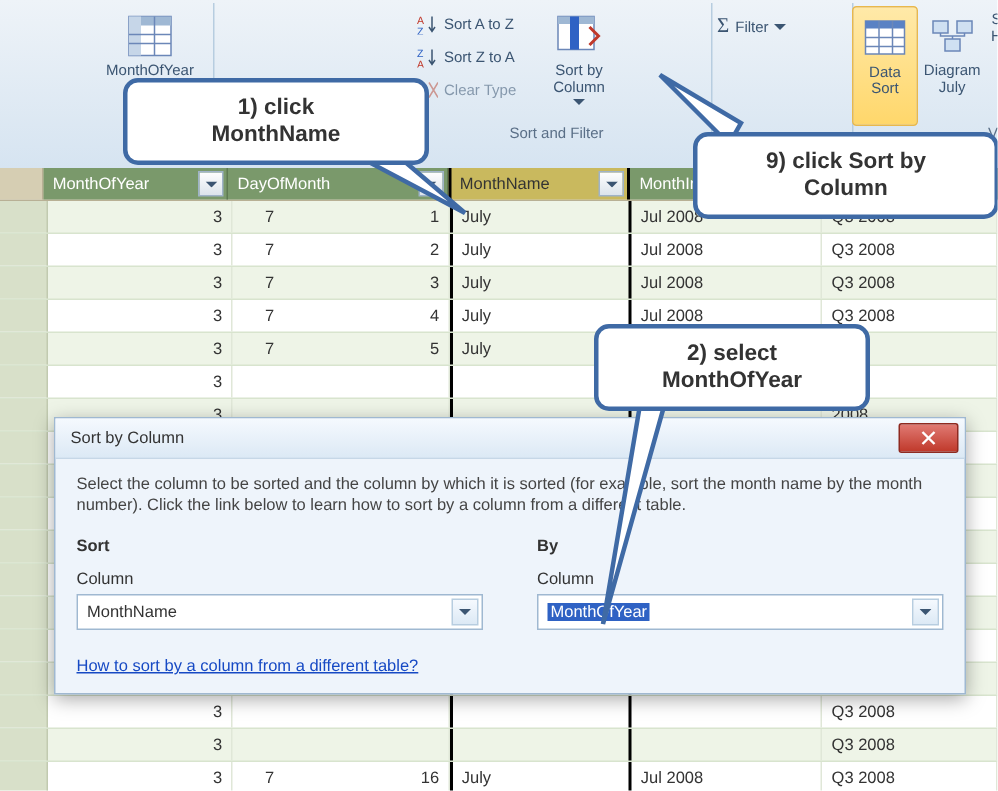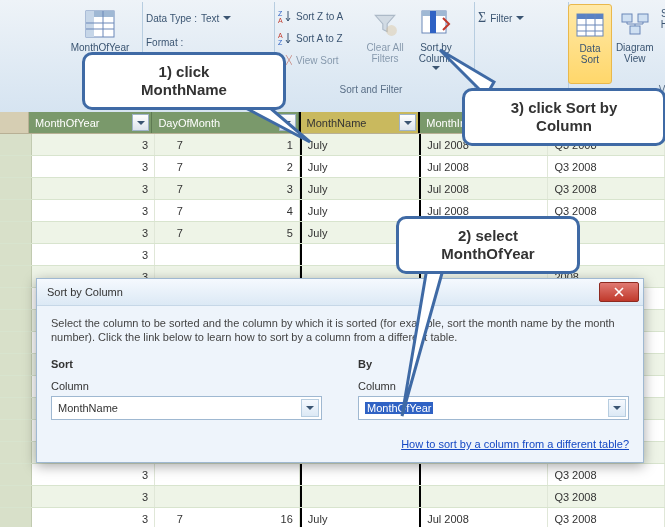--- a/index.html
+++ b/index.html
@@ -34,21 +34,21 @@
 .closex{width:38px;height:18px;background:linear-gradient(#e07a73,#c0392b);border:1px solid #8e2a20;border-radius:2px;display:flex;align-items:center;justify-content:center;color:#fff;font-weight:bold;font-size:10px}
 .dlg-body{padding:10px 14px 12px 14px}
 .dlg-txt{color:#444;line-height:14px}
 .dlg-cols{display:flex;gap:36px;margin-top:14px}
 .dlg-col{flex:1}
 .dlg-col .h{font-weight:bold;margin-bottom:10px}
 .dlg-col .l{margin-bottom:4px}
 .combo{height:22px;border:1px solid #9fb8d1;background:#fff;display:flex;align-items:center;justify-content:space-between;padding:0 2px 0 6px}
 .combo .dd{width:16px;height:16px;display:flex;align-items:center;justify-content:center;background:linear-gradient(#f5f9fe,#dce9f5);border:1px solid #b7cde0}
 .combo .selval{background:#2f62c4;color:#fff;padding:0 2px}
-.dlg-foot{display:flex;align-items:center;justify-content:flex-end;margin-top:18px}
+.dlg-foot{display:flex;align-items:center;justify-content:flex-start;margin-top:18px}
 .link{color:#1649c4;text-decoration:underline}
 .btn{min-width:74px;height:23px;background:linear-gradient(#fefefe,#e3ebf3);border:1px solid #9fb8d1;border-radius:3px;display:inline-flex;align-items:center;justify-content:center;margin-left:8px}
 .btn.def{border-color:#3f6aa5;box-shadow:0 0 0 1px #88b2e4 inset}
 </style>
 </head>
 <body>
 
 <div class="ribbon">
 
 
@@ -61,72 +61,48 @@
             <rect x="1" y="1" width="8" height="26" fill="#c6d6e8"></rect>
             <line x1="1" y1="13" x2="29" y2="13" stroke="#6b87b8"></line>
             <line x1="1" y1="19" x2="29" y2="19" stroke="#6b87b8"></line>
             <line x1="18" y1="1" x2="18" y2="27" stroke="#6b87b8"></line>
           </svg>
       </span>
       <span class="lbl">MonthOfYear</span>
     </div>
   </div>
 
-  <div class="rgroup" style="left:136px;width:126px">
-    <div style="display:flex;flex-direction:column;gap:4px;padding-top:4px">
-      <div class="smbtn">
-        <span>Data Type :</span>
-        <span>Text</span>
-        <svg width="8" height="4">
-            <path d="M0 0h8L4 4z" fill="#3b5572"></path>
-          </svg>
-      </div>
-      <div class="smbtn">
-        <span>Format :</span>
-      </div>
-    </div>
-  </div>
 
   <div class="rgroup" style="left:268px;width:194px">
     <div style="display:flex;height:74px">
       <div style="display:flex;flex-direction:column;justify-content:flex-start;gap:2px;padding-top:2px;width:86px">
         <div class="smbtn">
           <svg width="14" height="14">
+              <text x="0" y="7" font-size="7" fill="#c0392b">A</text>
+              <text x="0" y="14" font-size="7" fill="#2f62c4">Z</text>
+              <path d="M10 2v10m-2-3 2 3 2-3" stroke="#3b5572" fill="none"></path>
+            </svg>
+          <span>Sort A to Z</span>
+        </div>
+        <div class="smbtn">
+          <svg width="14" height="14">
               <text x="0" y="7" font-size="7" fill="#2f62c4">Z</text>
               <text x="0" y="14" font-size="7" fill="#c0392b">A</text>
               <path d="M10 2v10m-2-3 2 3 2-3" stroke="#3b5572" fill="none"></path>
             </svg>
           <span>Sort Z to A</span>
-        </div>
-        <div class="smbtn">
-          <svg width="14" height="14">
-              <text x="0" y="7" font-size="7" fill="#c0392b">A</text>
-              <text x="0" y="14" font-size="7" fill="#2f62c4">Z</text>
-              <path d="M10 2v10m-2-3 2 3 2-3" stroke="#3b5572" fill="none"></path>
-            </svg>
-          <span>Sort A to Z</span>
         </div>
         <div class="smbtn" style="opacity:.55">
           <svg width="14" height="14">
               <text x="0" y="7" font-size="7" fill="#888">A</text>
               <text x="0" y="14" font-size="7" fill="#888">Z</text>
               <path d="M8 2l6 10M14 2l-6 10" stroke="#b54" fill="none"></path>
             </svg>
-          <span>View Sort</span>
+          <span>Clear Type</span>
         </div>
-      </div>
-      <div class="bigbtn" style="width:50px;opacity:.55">
-        <span class="ico">
-          <svg width="26" height="26" viewBox="0 0 24 24">
-              <path d="M3 4h18l-7 8v7l-4-2v-5z" fill="#bfcad6" stroke="#7a8ca0"></path>
-              <circle cx="18" cy="18" r="5" fill="#c94" opacity=".4"></circle>
-            </svg>
-        </span>
-        <span class="lbl" style="white-space:pre">Clear All
-Filters</span>
       </div>
       <div class="bigbtn" style="width:52px">
         <span class="ico">
           <svg width="30" height="28" viewBox="0 0 30 28">
               <rect x="1" y="1" width="24" height="22" fill="#fff" stroke="#6b87b8"></rect>
               <rect x="1" y="1" width="24" height="5" fill="#9fb8d4"></rect>
               <rect x="9" y="1" width="6" height="22" fill="#2f62c4"></rect>
               <path d="M22 8l6 6-6 6" stroke="#c0392b" stroke-width="2" fill="none"></path>
             </svg>
         </span>
@@ -171,21 +147,21 @@
       <div class="bigbtn" style="width:48px">
         <span class="ico">
           <svg width="30" height="24" viewBox="0 0 30 24">
               <rect x="2" y="2" width="10" height="8" fill="#cfe0f2" stroke="#6b87b8"></rect>
               <rect x="18" y="2" width="10" height="8" fill="#cfe0f2" stroke="#6b87b8"></rect>
               <rect x="10" y="14" width="10" height="8" fill="#cfe0f2" stroke="#6b87b8"></rect>
               <path d="M7 10v2h16v-2M15 12v2" stroke="#6b87b8" fill="none"></path>
             </svg>
         </span>
         <span class="lbl" style="white-space:pre">Diagram
-View</span>
+July</span>
       </div>
       <div class="bigbtn" style="width:14px;overflow:hidden">
         <span class="lbl" style="white-space:pre">S
 H</span>
       </div>
     </div>
     <div class="rlabel" style="text-align:right;padding-right:4px">Vie</div>
   </div>
 </div>
 
@@ -383,21 +359,21 @@
 
 <div class="callout" style="left:82px;top:52px;width:170px">
   <span style="white-space:pre">1) click
 MonthName</span>
 </div>
 <svg class="pointer" style="left:240px;top:82px" width="90" height="70">
     <path d="M2 2 L70 60 L2 24 Z"></path>
   </svg>
 
 <div class="callout" style="left:462px;top:88px;width:170px">
-  <span style="white-space:pre">3) click Sort by
+  <span style="white-space:pre">9) click Sort by
 Column</span>
 </div>
 <svg class="pointer" style="left:436px;top:46px" width="60" height="54">
     <path d="M50 50 L4 4 L58 36 Z"></path>
   </svg>
 
 <div class="callout" style="left:396px;top:216px;width:150px">
   <span style="white-space:pre">2) select
 MonthOfYear</span>
 </div>

